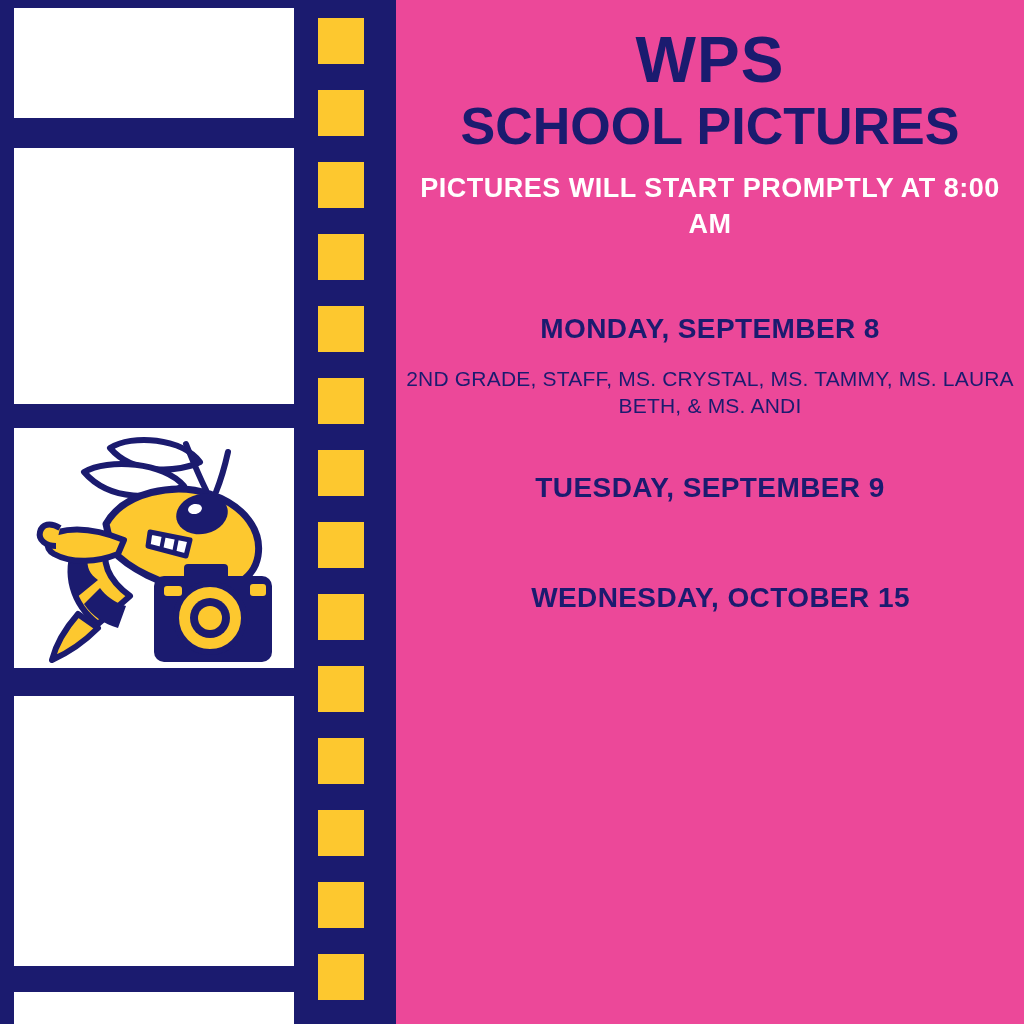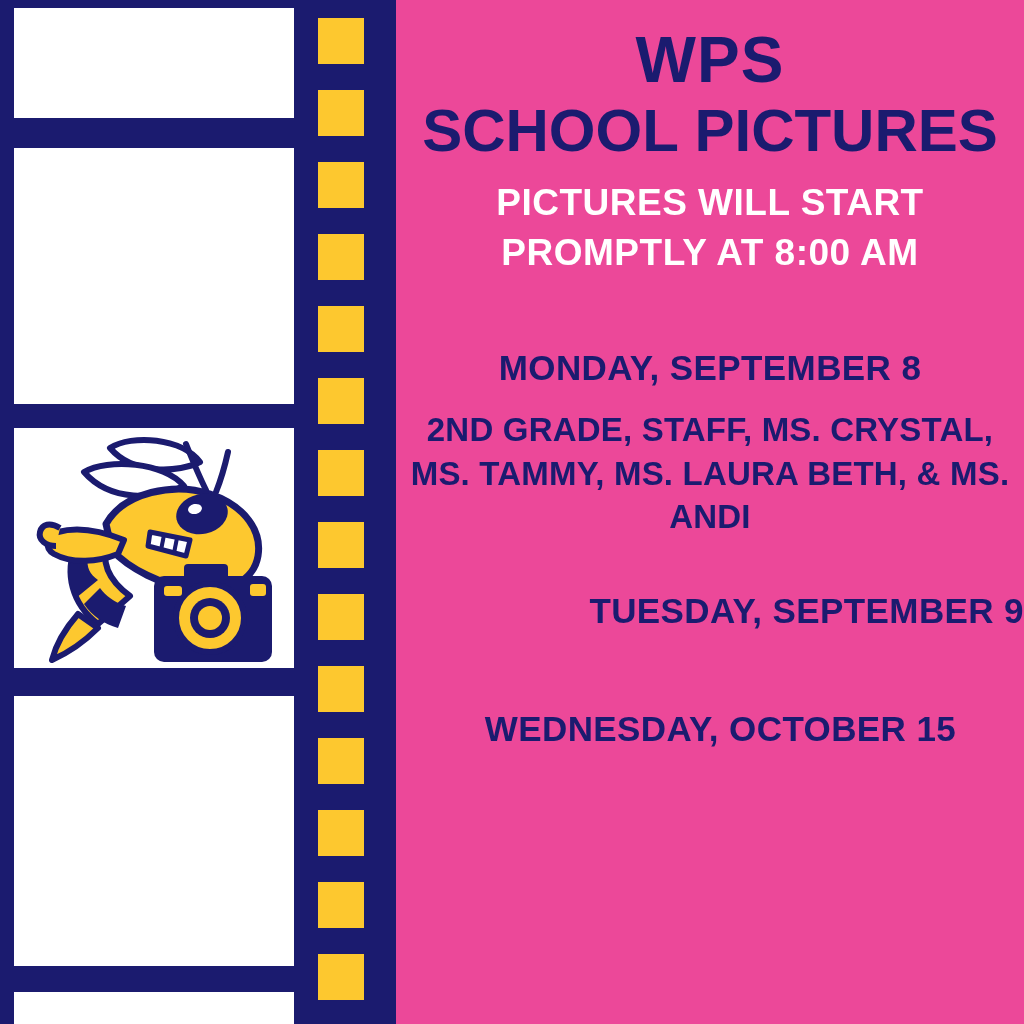--- a/index.html
+++ b/index.html
@@ -92,66 +92,66 @@
     font-size: 64px;
     line-height: 1.08;
     font-weight: bold;
     color: #1B1B6F;
     letter-spacing: 1px;
   }
 
   .title-sub {
     margin: 0;
     padding-top: 4px;
-    font-size: 60px;
+    font-size: 52px;
     line-height: 1.05;
     font-weight: bold;
     color: #1B1B6F;
     letter-spacing: 0px;
   }
 
   .notice {
     margin: 0 auto;
     padding-top: 16px;
     width: 600px;
-    font-size: 37px;
+    font-size: 27px;
     line-height: 1.35;
     font-weight: bold;
     color: #FFFFFF;
     letter-spacing: 0.5px;
   }
 
   .schedule {
     margin-top: 70px;
   }
 
   .block {
     margin-bottom: 8px;
   }
 
   .block .day {
     margin: 0;
-    font-size: 35px;
+    font-size: 28px;
     font-weight: bold;
     color: #1B1B6F;
     letter-spacing: 0.4px;
   }
 
   .block .detail {
     margin: 0;
     padding-top: 14px;
-    font-size: 33px;
+    font-size: 21px;
     line-height: 1.32;
     color: #1B1B6F;
-    font-weight: bold;
+    font-weight: normal;
     letter-spacing: 0.2px;
   }
 
   .block.b1 .detail { padding-top: 20px; }
-  .block.b2 { margin-top: 52px; text-align: right; }
+  .block.b2 { margin-top: 52px; }
   .block.b2 .detail { padding-top: 18px; }
   .block.b3 { margin-top: 78px; padding-left: 21px; }
   .block.b3 .detail { padding-top: 10px; }
 </style>
 </head>
 <body>
 
 <div id="poster">
 
   <div class="filmstrip">

